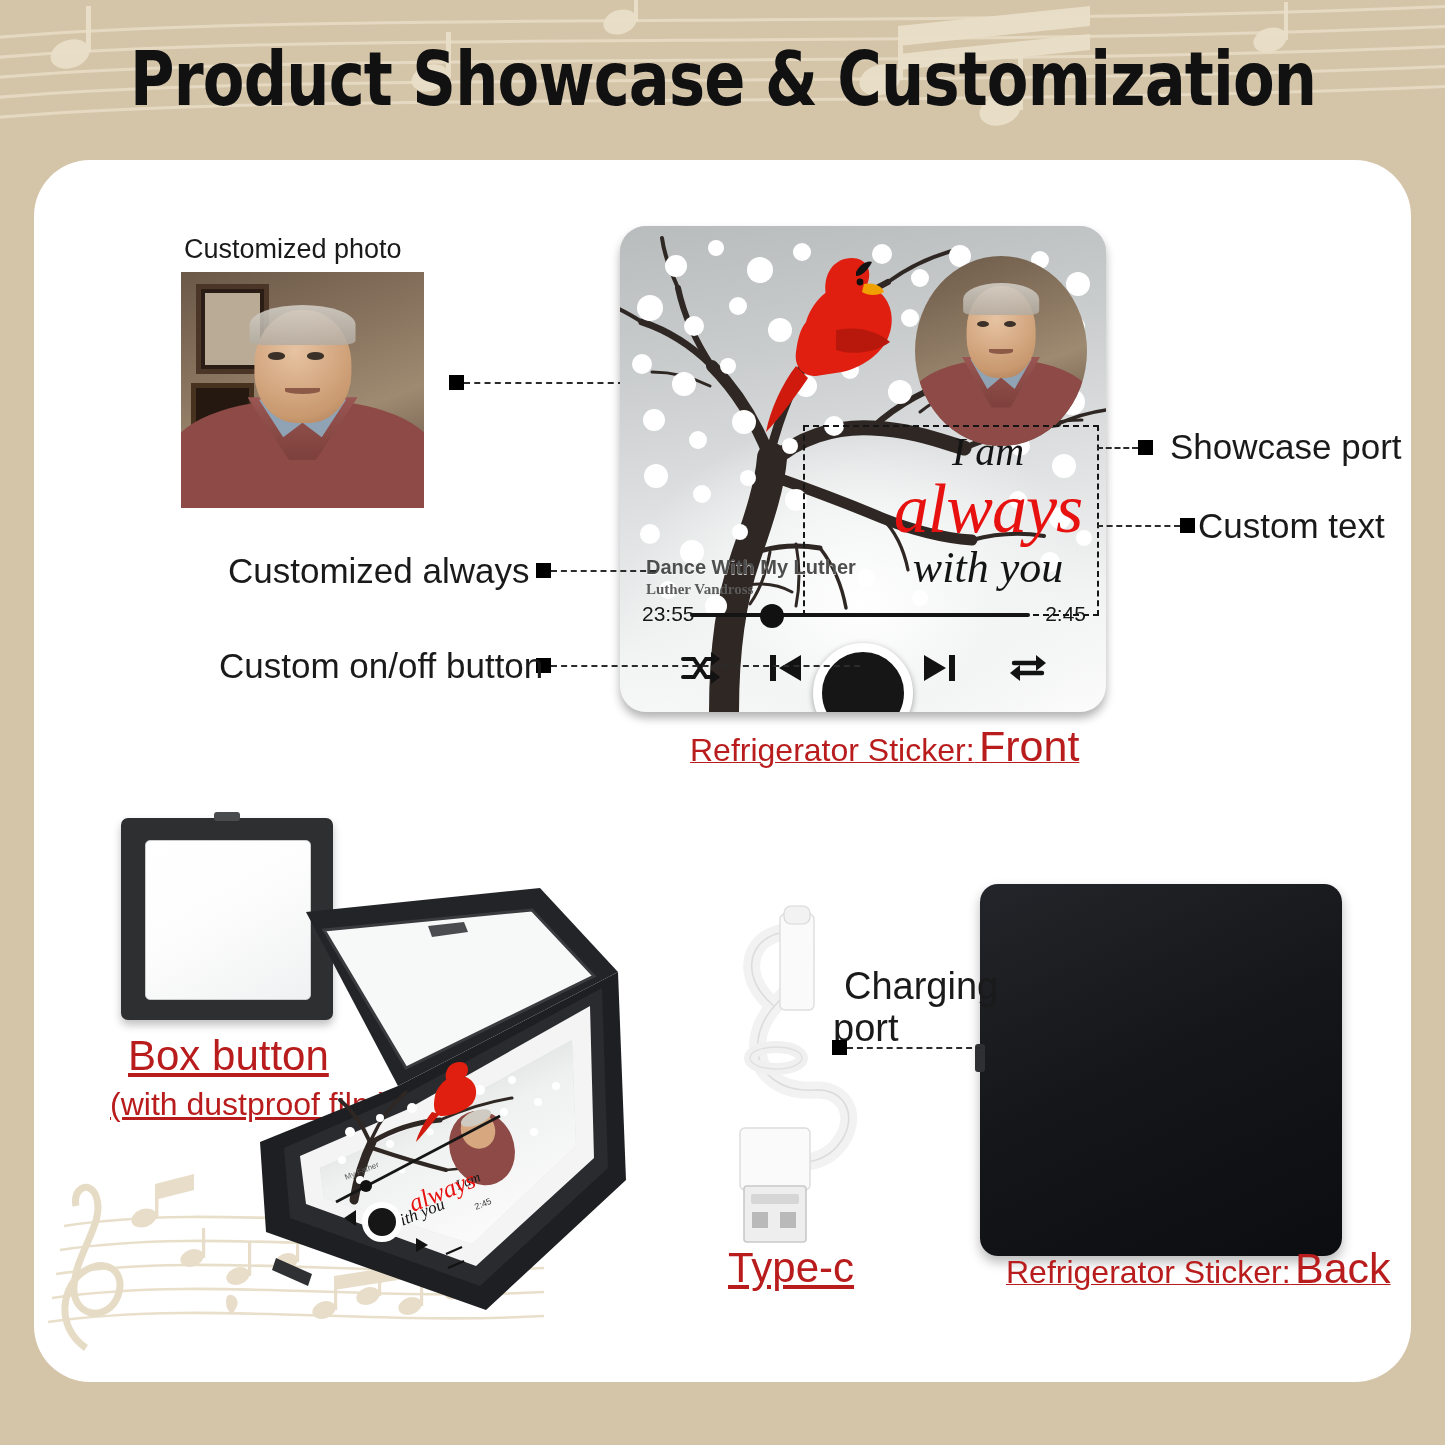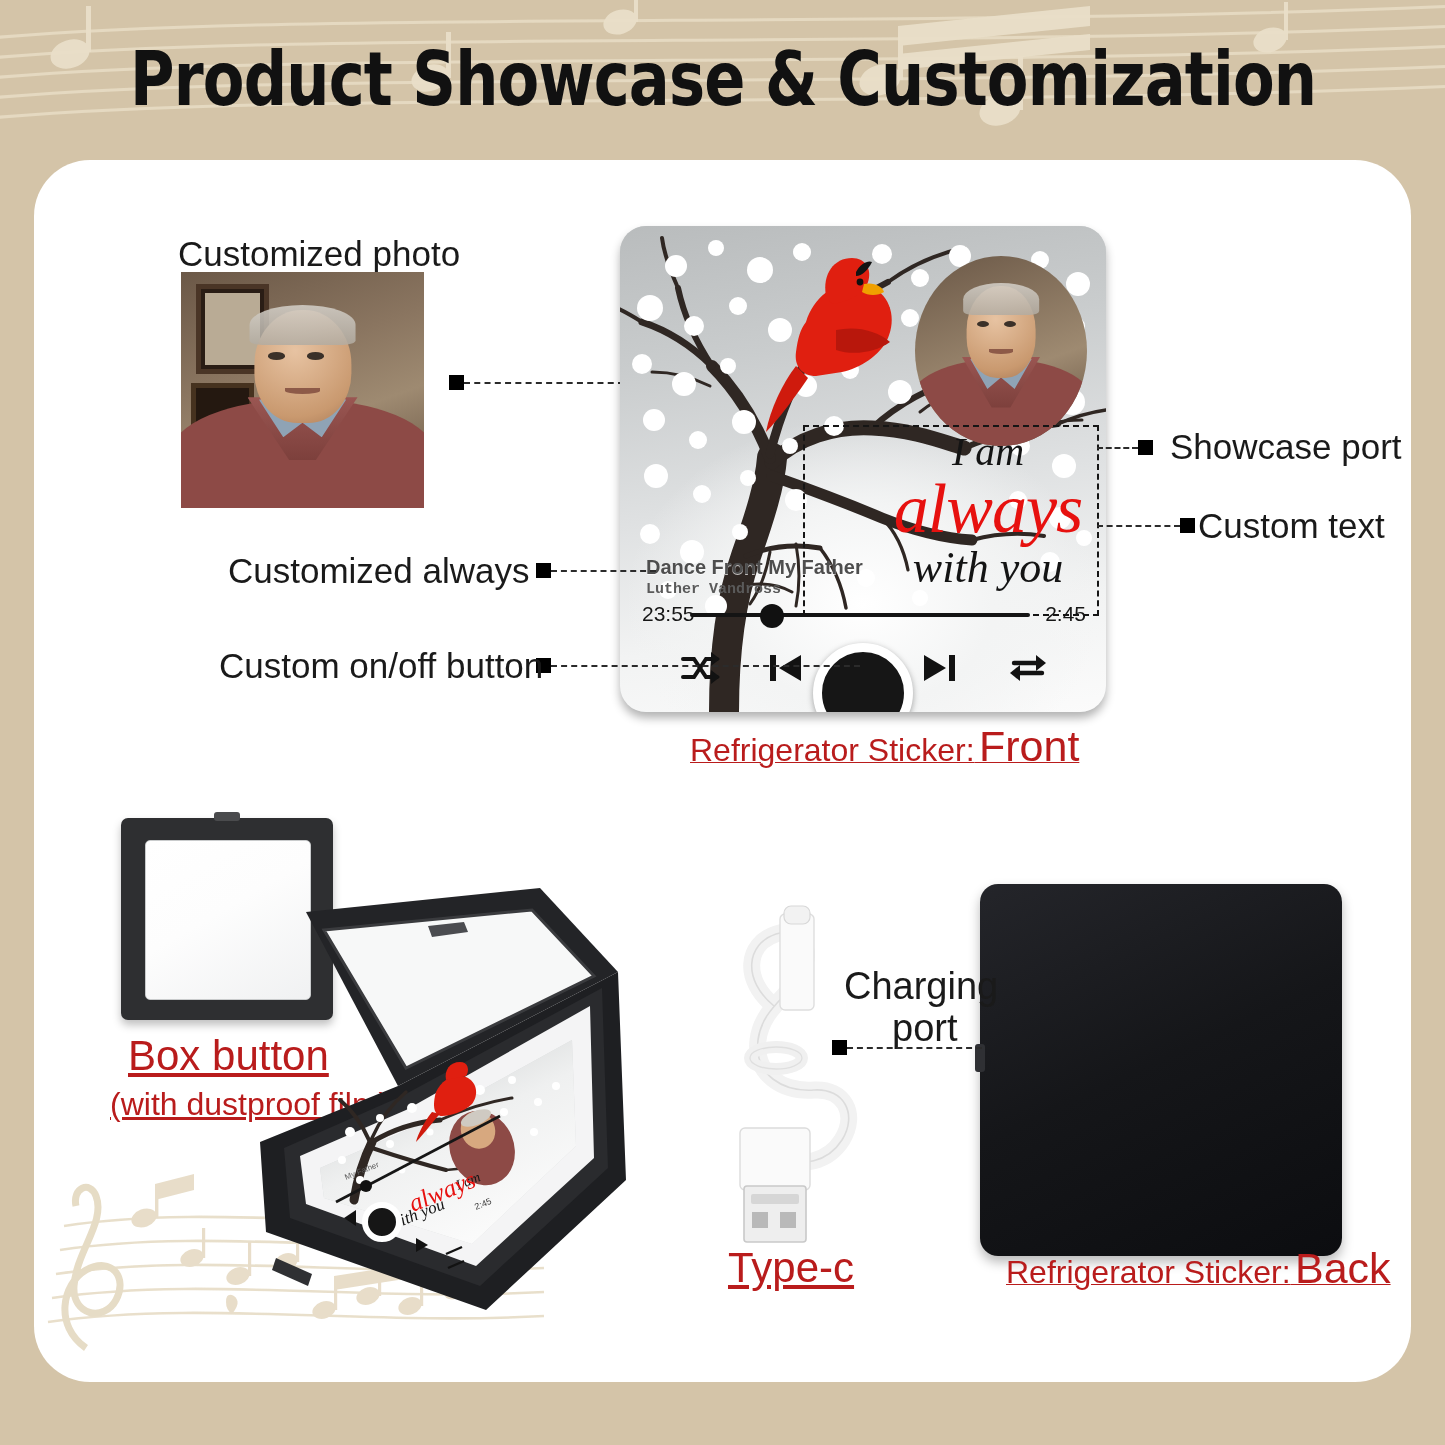--- a/index.html
+++ b/index.html
@@ -50,21 +50,21 @@
   .marker{
     position:absolute;
     width:15px;height:15px;background:#000;
   }
   .dash-h{
     position:absolute;height:0;
     border-top:2px dashed #2b2b2b;
   }
 
   
-  .photo-label{left:178px;top:234px;font-size:35px;}
+  .photo-label{left:184px;top:234px;font-size:27px;}
   .photo-frame{
     position:absolute;left:181px;top:272px;width:243px;height:236px;
     overflow:hidden;background:#3a2b22;
   }
 
   
   .portrait{position:absolute;inset:0;}
   .port-bg{position:absolute;inset:0;background:
       linear-gradient(160deg,#6b5847 0%,#8a7560 38%,#9e8a71 62%,#5d4a3a 100%);}
   .port-frame1{position:absolute;left:6%;top:5%;width:26%;height:34%;
@@ -118,21 +118,21 @@
   .dt-1{font-style:italic;font-size:40px;}
   .dt-2{font-style:italic;font-size:70px;color:#e7110f;margin-top:2px;letter-spacing:-1px;}
   .dt-3{font-style:italic;font-size:44px;margin-top:2px;}
   .sel-box{position:absolute;left:183px;top:199px;width:292px;height:187px;
     border:2px dashed #151515;}
 
   .song-title{position:absolute;left:26px;top:330px;font-size:20px;font-weight:bold;
     color:#4e4e4e;font-family:"Liberation Sans",sans-serif;
     text-shadow:0 1px 0 rgba(255,255,255,.7);}
   .song-artist{position:absolute;left:26px;top:355px;font-size:15px;font-weight:bold;
-    color:#5a5a5a;font-family:Liberation Mono, monospace;}
+    color:#5a5a5a;font-family:Liberation Serif, serif;}
   .time-l{position:absolute;left:22px;top:376px;font-size:21px;color:#161616;font-weight:500;}
   .time-r{position:absolute;right:20px;top:376px;font-size:21px;color:#161616;font-weight:500;}
   .bar{position:absolute;left:70px;right:76px;top:387px;height:4px;background:#141414;border-radius:3px;}
   .knob{position:absolute;left:140px;top:378px;width:24px;height:24px;border-radius:50%;background:#111;}
   .ctrl{position:absolute;top:420px;}
   .play-big{position:absolute;left:243px;top:417px;width:82px;height:82px;
     transform:translateX(-50%);border-radius:50%;background:#161616;
     border:9px solid #fff;box-shadow:0 2px 6px rgba(0,0,0,.35);}
 
   
@@ -384,21 +384,21 @@
     </div>
   </div>
 
   <div class="dev-text">
     <div class="dt-1">I am</div>
     <div class="dt-2">always</div>
     <div class="dt-3">with you</div>
   </div>
   <div class="sel-box"></div>
 
-  <div class="song-title">Dance Front My Father</div>
+  <div class="song-title">Dance With My Luther</div>
   <div class="song-artist">Luther Vandross</div>
   <div class="time-l">23:55</div>
   <div class="time-r">2:45</div>
   <div class="bar"></div>
   <div class="knob"></div>
 
   <svg class="ctrl" style="left:58px;" width="44" height="44" viewBox="0 0 44 44">
     <g stroke="#121212" stroke-width="4" fill="none" stroke-linecap="round">
       <path d="M5 13 L16 13 L28 31 L39 31"></path>
       <path d="M5 31 L16 31 L28 13 L39 13"></path>
@@ -578,20 +578,20 @@
 
 <div class="cap" style="left:728px;top:1244px;font-size:42px;">
   <span>Type-c</span>
 </div>
 
 <div class="back-panel">
   <div class="back-port"></div>
 </div>
 
 <div class="ann" style="left:844px;top:965px;font-size:38px;text-align:right;">Charging</div>
-<div class="ann" style="left:892px;top:1007px;font-size:38px;">port</div>
+<div class="ann" style="left:833px;top:1007px;font-size:38px;">port</div>
 <div class="marker" style="left:832px;top:1040px;"></div>
 <div class="dash-h" style="left:847px;top:1047px;width:135px;"></div>
 
 <div class="cap" style="left:1006px;top:1244px;">
   <span class="small">Refrigerator Sticker:</span>
   <span class="big">Back</span>
 </div>
 
 </body></html>

